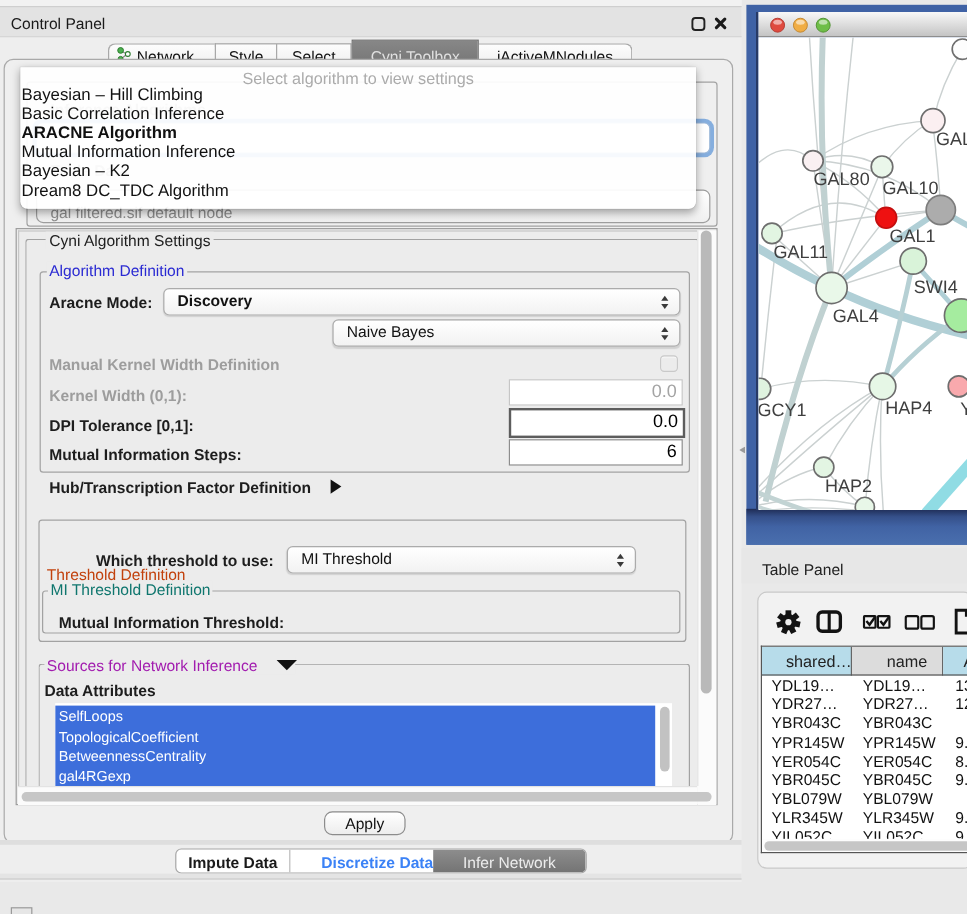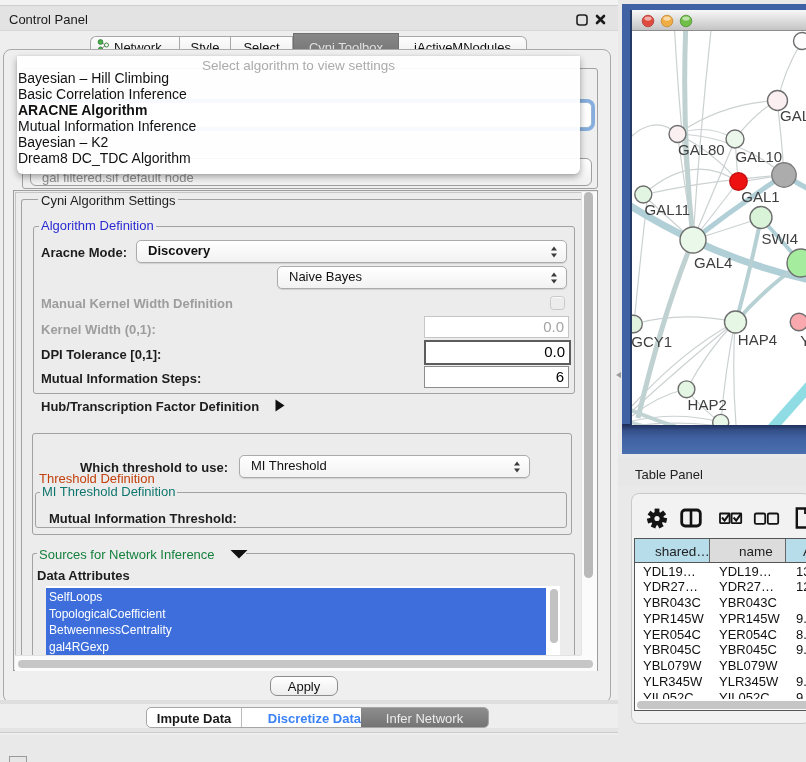--- a/index.html
+++ b/index.html
@@ -106,21 +106,21 @@
         <path d="M4 0.5 L7 4.6 L1 4.6 Z" fill="#3a3a3a"></path>
         <path d="M4 11.5 L7 7.4 L1 7.4 Z" fill="#3a3a3a"></path>
       </svg>
  </div>
 
  <div class="gbox" style="left:35px;top:492px;width:530px;height:34px;"></div>
  <div class="gtitle" style="left:40px;top:484px;color:#0f766e;">MI Threshold Definition</div>
  <div class="lbl" style="left:49px;top:511px;">Mutual Information Threshold:</div>
 
  <div class="abs" style="left:32px;top:553px;width:541px;height:102px;border:1px solid #a2a2a2;border-bottom:none;border-radius:3px 3px 0 0;"></div>
- <div class="abs" style="left:37px;top:547px;font-size:13px;color:#15803d;background:#ececec;padding:0 2px;">Sources for Network Inference <span style="display:inline-block;width:26px;"></span></div>
+ <div class="abs" style="left:37px;top:547px;font-size:13px;color:#a21caf;background:#ececec;padding:0 2px;">Sources for Network Inference <span style="display:inline-block;width:26px;"></span></div>
  <svg class="abs" style="left:230px;top:549px;" width="18" height="10" viewBox="0 0 18 10">
       <path d="M0.5 1 L17.5 1 L9 9.5 Z" fill="#111"></path>
     </svg>
  <div class="lbl" style="left:37px;top:567.5px;">Data Attributes</div>
 
  <div class="abs" style="left:46px;top:586px;width:514px;height:69px;background:#fff;overflow:hidden;">
    <div style="position:absolute;left:0;top:2px;width:500px;height:67px;background:#3d6edb;"></div>
    <div style="position:absolute;left:3px;top:3px;font-size:12px;color:#fff;line-height:16.5px;">SelfLoops<br>TopologicalCoefficient<br>BetweennessCentrality<br>gal4RGexp</div>
    <div style="position:absolute;left:504px;top:3px;width:8px;height:54px;background:#c2c2c2;border-radius:4px;"></div>
  </div>

